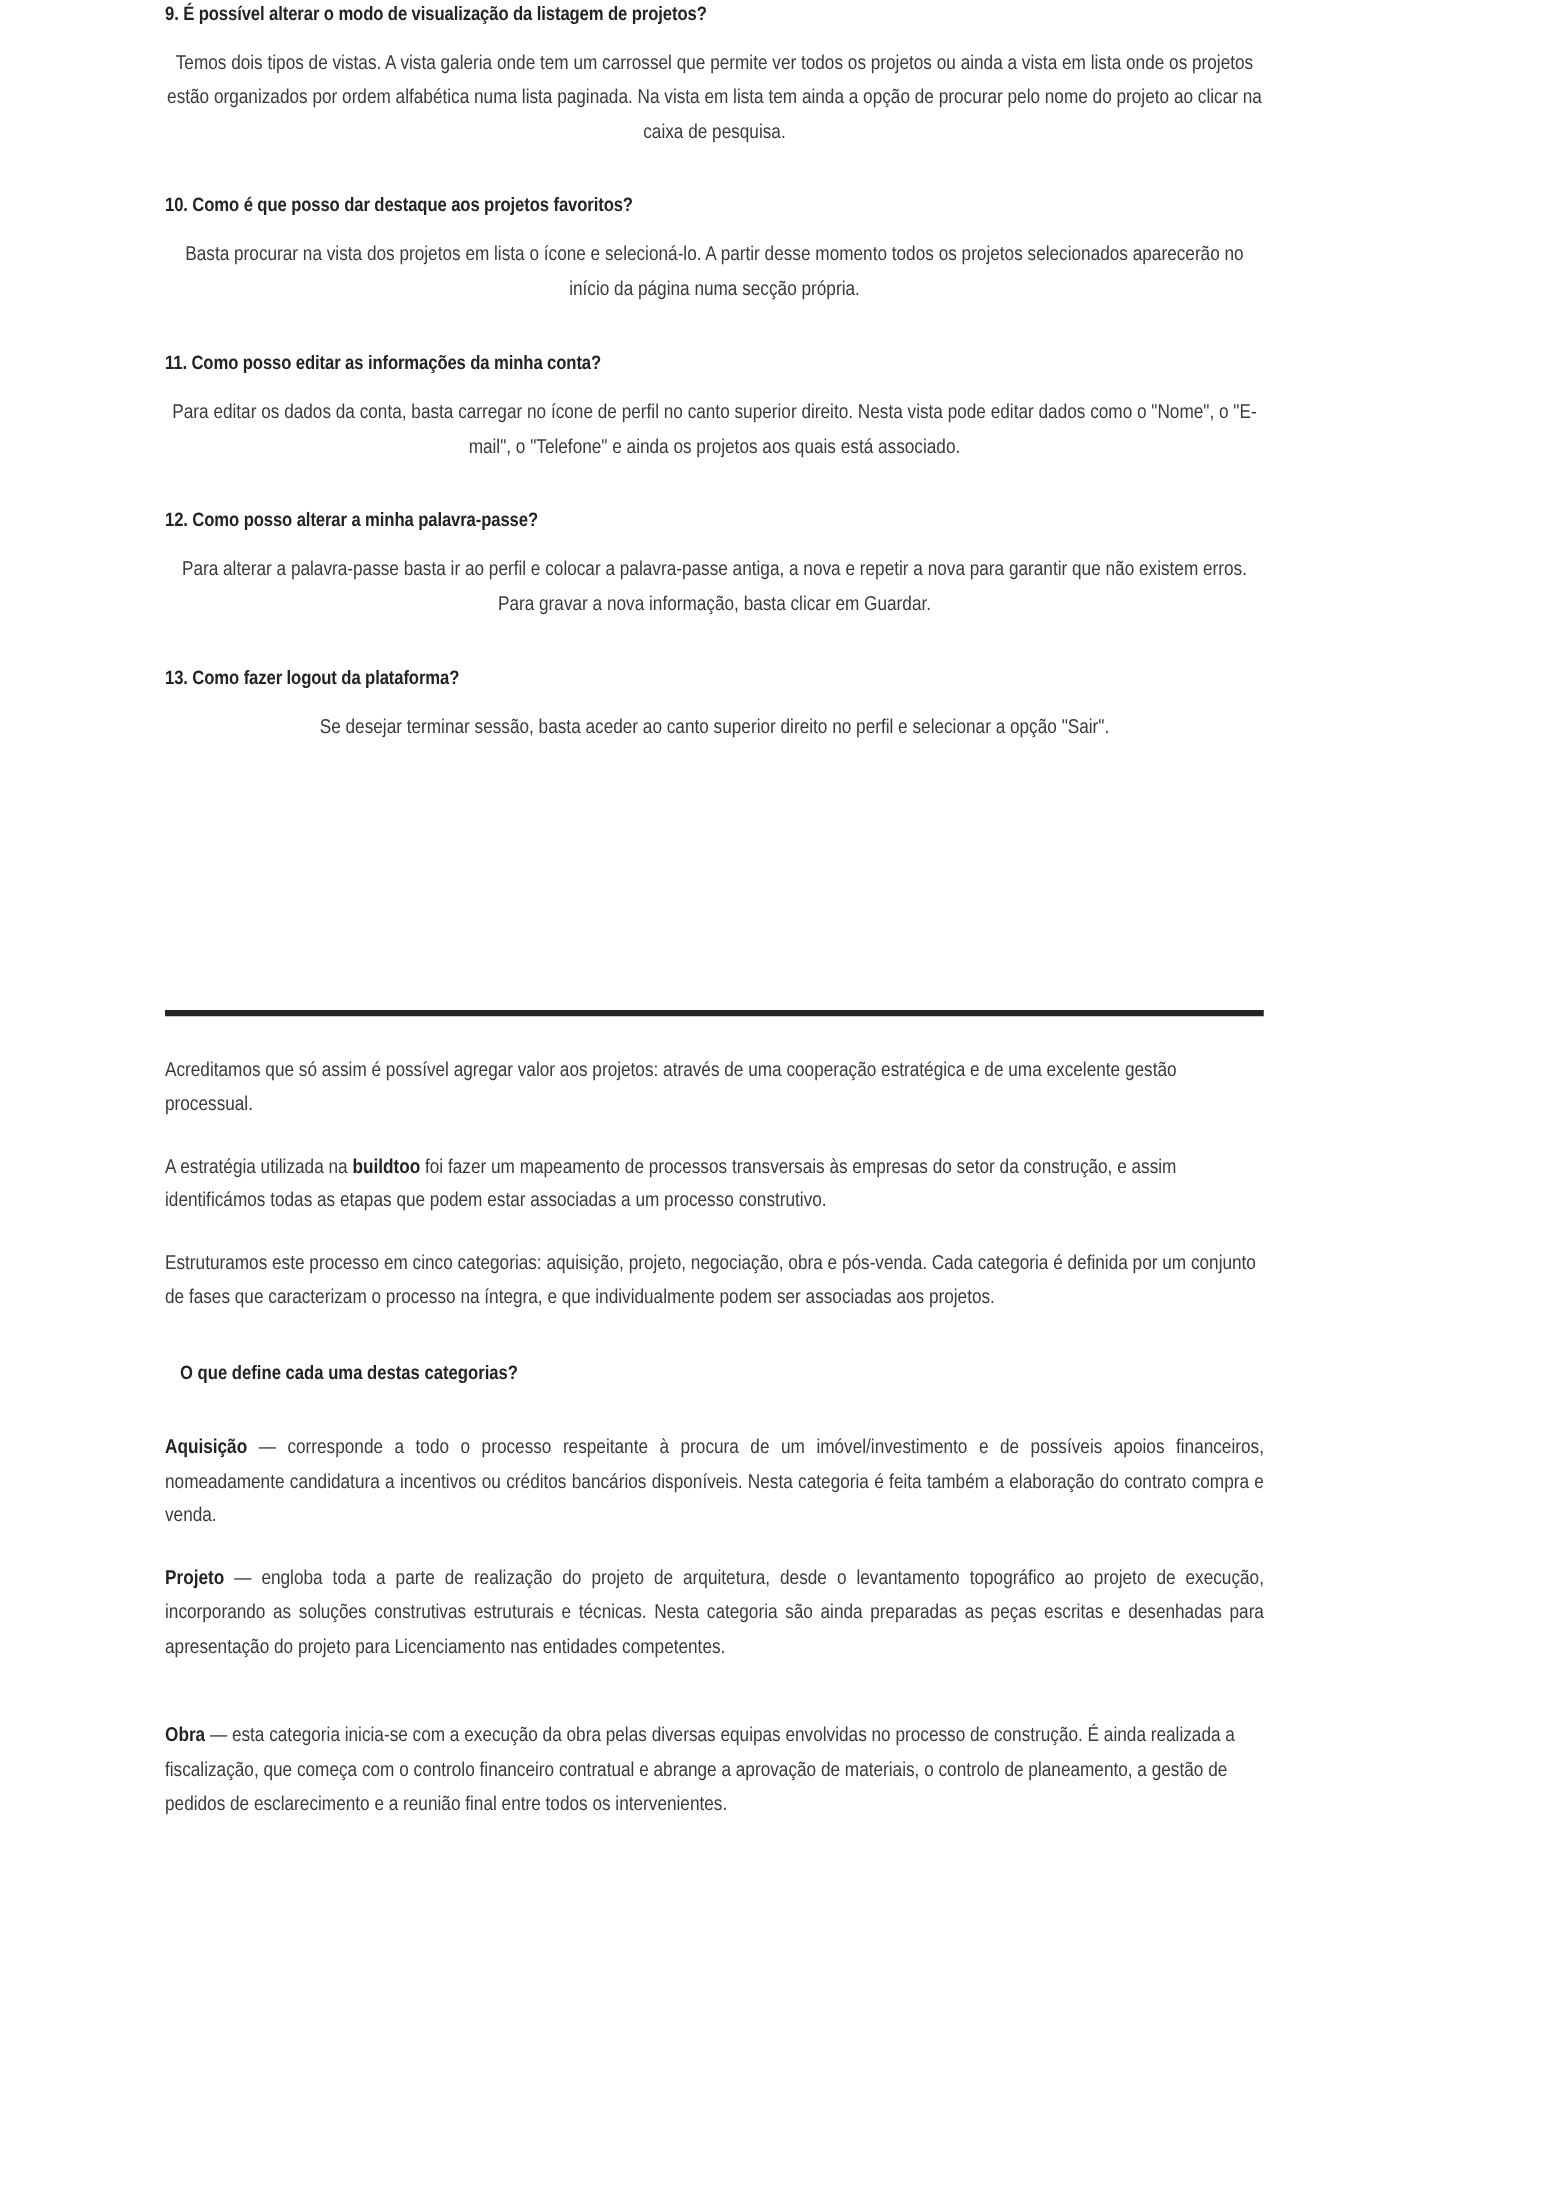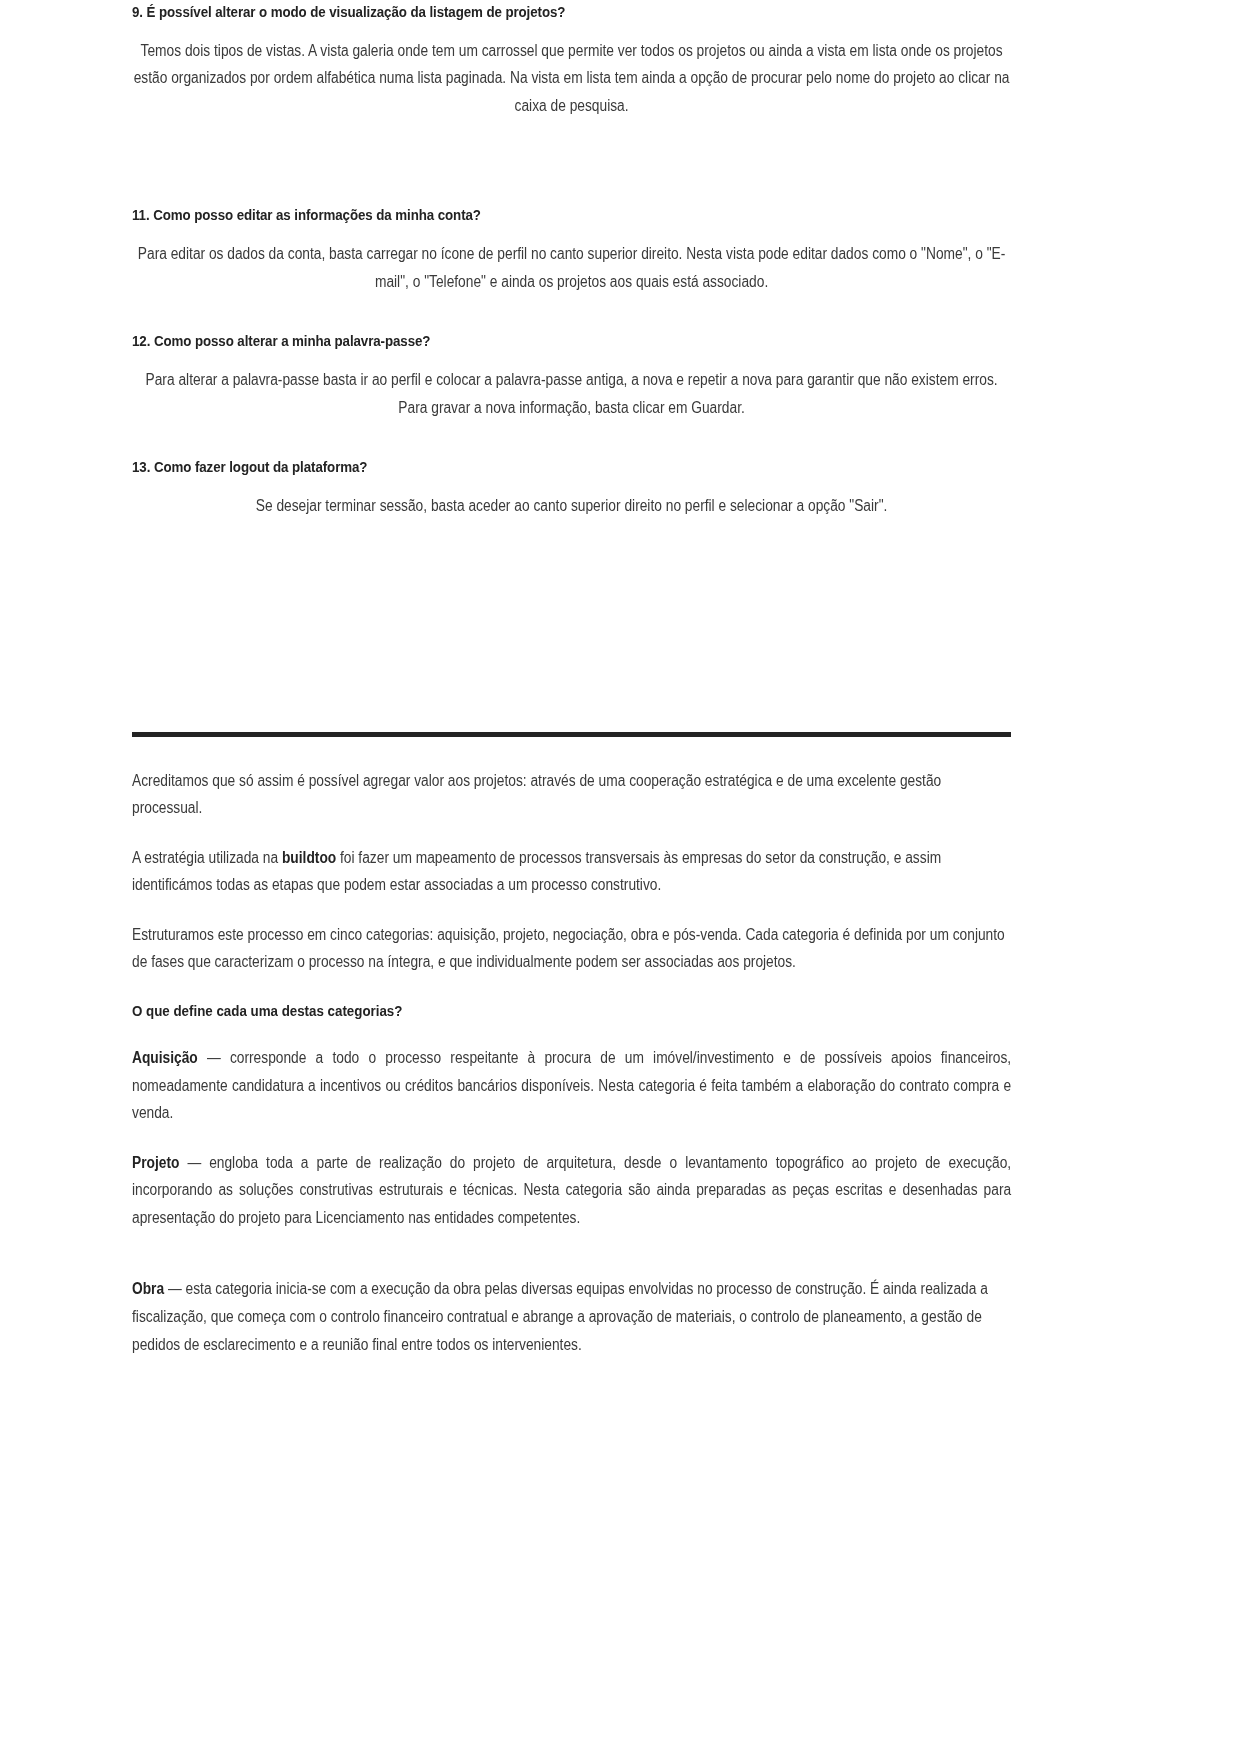--- a/index.html
+++ b/index.html
@@ -82,21 +82,21 @@
 
   .lead {
     font-weight: bold;
     color: #232323;
   }
 
   .sub-q {
     font-size: 15.5px;
     font-weight: bold;
     color: #232323;
-    margin: 0;
+    margin: 12px;
     line-height: 1.45;
   }
 
   .sec-intro { padding-top: 30px; }
 </style>
 </head>
 <body>
 
 <div class="page">
 
@@ -106,21 +106,27 @@
     </div>
     <div class="gap-sm"></div>
     <div class="faq-a">
       <span class="cond">Temos dois tipos de vistas. A vista galeria onde tem um carrossel que permite ver todos os projetos ou ainda a vista em lista onde os projetos estão organizados por ordem alfabética numa lista paginada. Na vista em lista tem ainda a opção de procurar pelo nome do projeto ao clicar na caixa de pesquisa.</span>
     </div>
   </div>
 
   <div class="gap-md"></div>
 
   <div>
-    <div class="gap-sm"></div>
+    <div class="faq-q">
+      <span class="cond">10. Como é que posso dar destaque aos projetos favoritos?</span>
+    </div>
+    <div class="gap-sm"></div>
+    <div class="faq-a">
+      <span class="cond">Basta procurar na vista dos projetos em lista o ícone  e selecioná-lo. A partir desse momento todos os projetos selecionados aparecerão no início da página numa secção própria.</span>
+    </div>
   </div>
 
   <div class="gap-md"></div>
 
   <div>
     <div class="faq-q">
       <span class="cond">11. Como posso editar as informações da minha conta?</span>
     </div>
     <div class="gap-sm"></div>
     <div class="faq-a">

